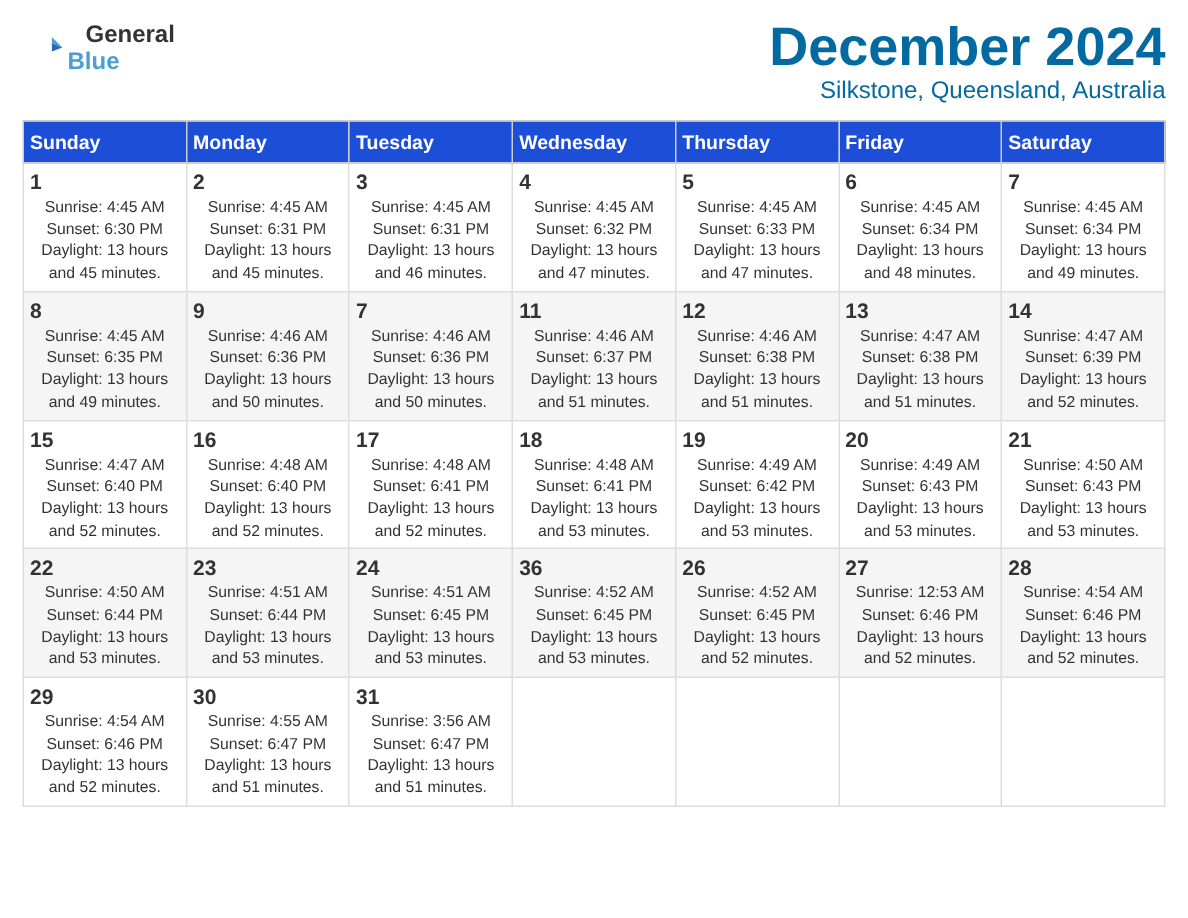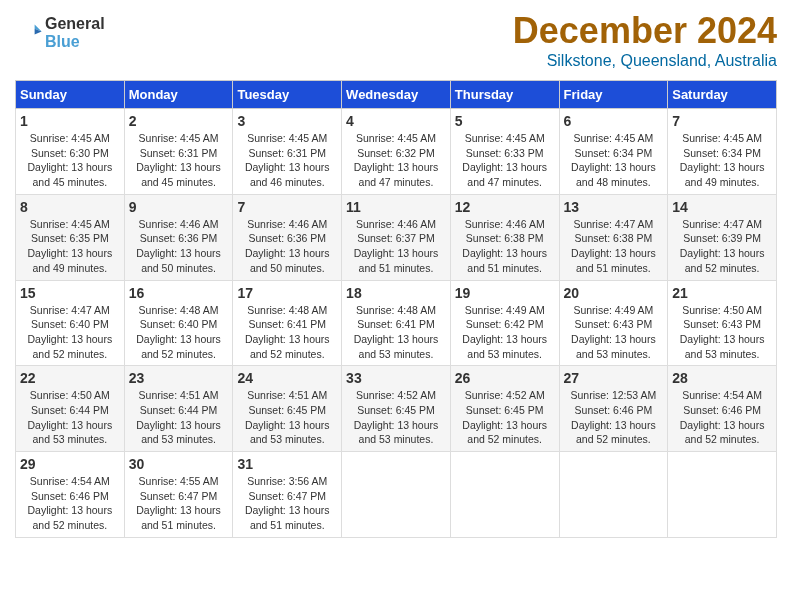--- a/index.html
+++ b/index.html
@@ -25,21 +25,21 @@
       width: 28px;
       height: 28px;
       margin-right: 2px;
     }
     .title-area {
       text-align: right;
     }
     .month-title {
       font-size: 36px;
       font-weight: bold;
-      color: #a16207;
+      color: #0369a1;
       text-align: right;
     }
     .location-title {
       font-size: 16px;
       color: #0369a1;
     }
     table {
       width: 100%;
       border-collapse: collapse;
     }
@@ -80,21 +80,21 @@
 <body>
 
 <div class="header-area">
   <div class="logo">
     <svg class="logo-icon" viewBox="0 0 40 40">
       <rect x="0" y="0" width="40" height="40" fill="white"></rect>
       <polygon points="28,8 38,18 28,14" fill="#4a9fd4"></polygon>
       <polygon points="28,14 38,18 28,22" fill="#2a6aaf"></polygon>
     </svg>
     <div>
-      <div style="font-size:16px;font-weight:bold;color:#333;">General</div>
+      <div style="font-size:16px;font-weight:bold;color:#333;margin-left:12px;">General</div>
       <div style="font-size:16px;font-weight:bold;color:#4a9fd4;">Blue</div>
     </div>
   </div>
   <div class="title-area">
     <div class="month-title">December 2024</div>
     <div class="location-title">Silkstone, Queensland, Australia</div>
   </div>
 </div>
 
 <table>
@@ -303,21 +303,21 @@
         </td>
         <td>
           <span class="day-number">24</span>
         <div class="day-info">
           <span>Sunrise: 4:51 AM</span><br>
           <span>Sunset: 6:45 PM</span><br>
           <span>Daylight: 13 hours and 53 minutes.</span>
         </div>
         </td>
         <td>
-          <span class="day-number">33</span>
+          <span class="day-number">36</span>
         <div class="day-info">
           <span>Sunrise: 4:52 AM</span><br>
           <span>Sunset: 6:45 PM</span><br>
           <span>Daylight: 13 hours and 53 minutes.</span>
         </div>
         </td>
         <td>
           <span class="day-number">26</span>
         <div class="day-info">
           <span>Sunrise: 4:52 AM</span><br>

